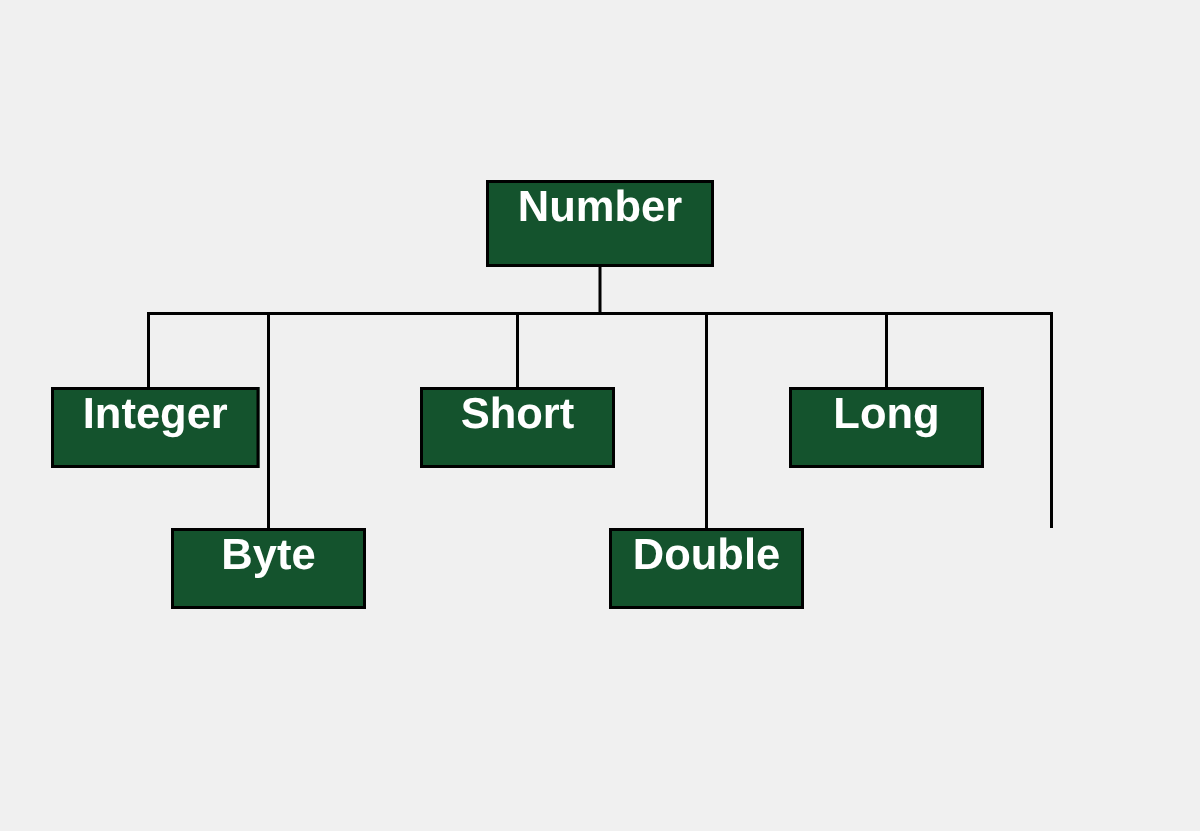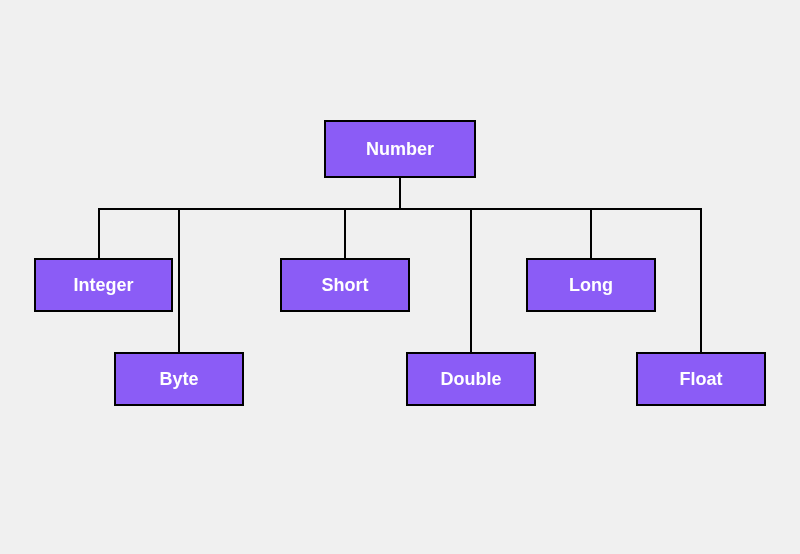--- a/index.html
+++ b/index.html
@@ -12,27 +12,27 @@
       overflow: hidden;
     }
     .canvas {
       position: absolute;
       top: 0; left: 0;
       width: 800px;
       height: 554px;
     }
     .node {
       position: absolute;
-      background: #8b5cf6;
+      background: #14532d;
       border: 2px solid #000;
       color: #fff;
       font-weight: 700;
-      font-size: 18px;
+      font-size: 29px;
       display: flex;
-      align-items: center;
+      align-items: flex-start;
       justify-content: center;
       text-align: center;
     }
     .connector {
       position: absolute;
       background: #000;
     }
   </style>
 </head>
 <body>
@@ -64,17 +64,14 @@
   <div class="node" style="left:280px; top:258px; width:130px; height:54px;">
     <span>Short</span>
   </div>
 
   <div class="node" style="left:406px; top:352px; width:130px; height:54px;">
     <span>Double</span>
   </div>
   <div class="node" style="left:114px; top:352px; width:130px; height:54px;">
     <span>Byte</span>
   </div>
-  <div class="node" style="left:636px; top:352px; width:130px; height:54px;">
-    <span>Float</span>
-  </div>
 
 </div>
 
 </body></html>

